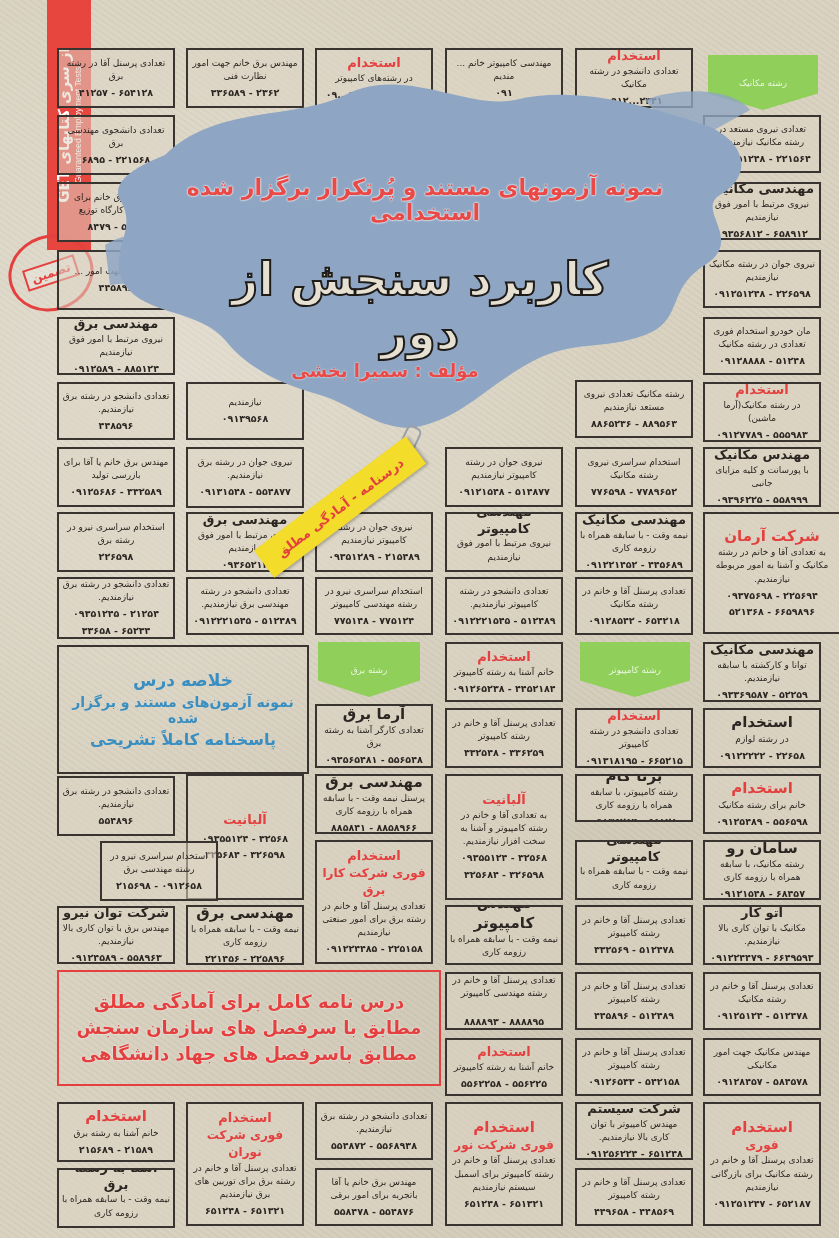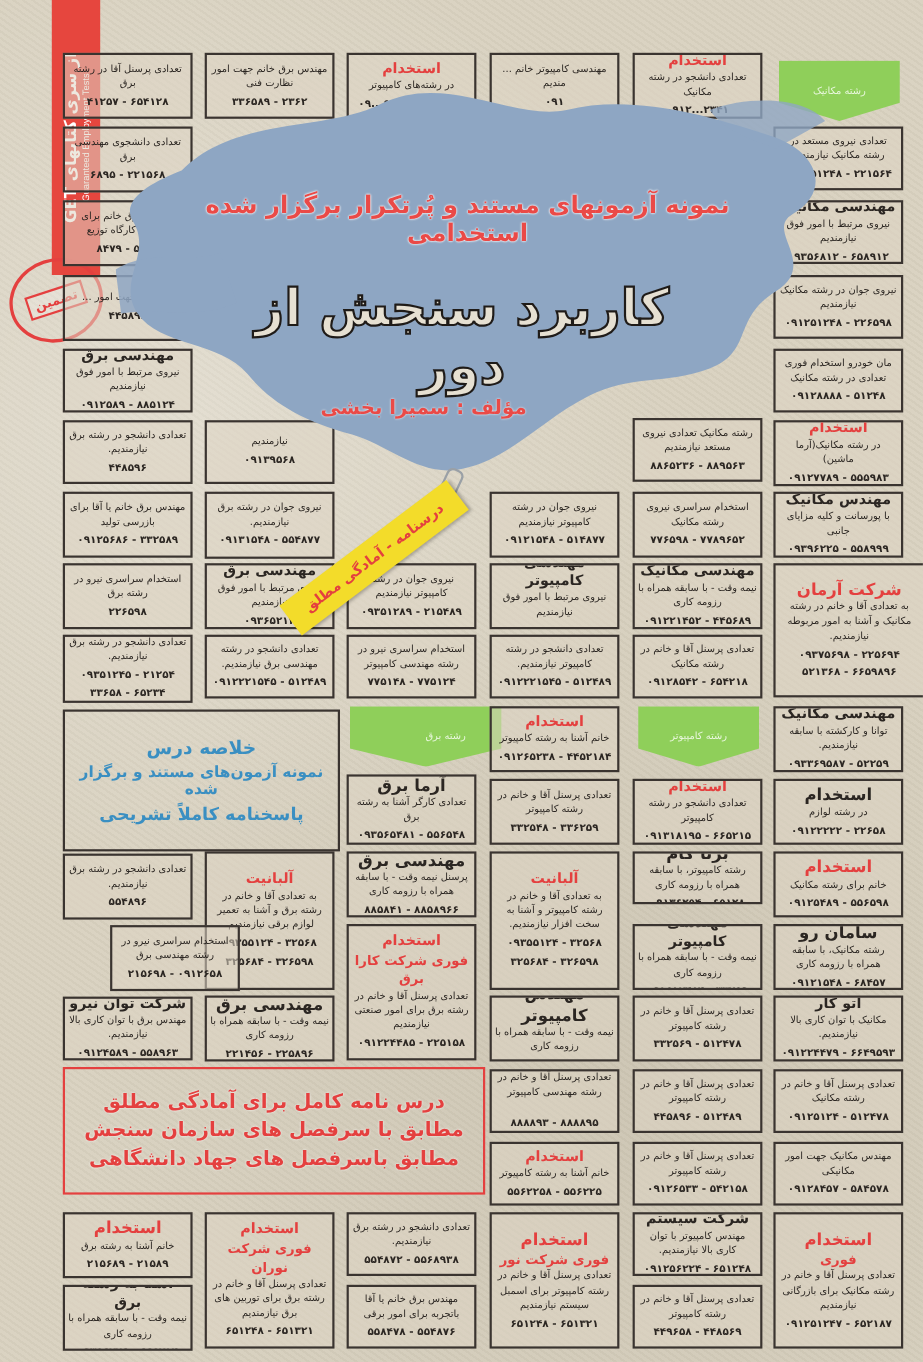--- a/index.html
+++ b/index.html
@@ -71,21 +71,21 @@
   <div class="inner">
     <span class="fa">از سری کتابهای GET</span>
     <span class="en">Guaranteed Employment Tests</span>
   </div>
 </div>
 <div class="stamp">
   <span class="lbl">تضمین</span>
 </div>
 
 <div class="green-tag" style="left:708px;top:55px;width:110px;height:55px;">رشته مکانیک</div>
-<div class="green-tag" style="left:318px;top:642px;width:102px;height:55px;padding-left:36px;">رشته برق</div>
+<div class="green-tag" style="left:318px;top:642px;width:102px;height:55px;">رشته برق</div>
 <div class="green-tag" style="left:580px;top:642px;width:110px;height:55px;">رشته کامپیوتر</div>
 
 <div class="ad" style="left:703px;top:115px;width:118px;height:58px;">
     <div class="d">تعدادی نیروی مستعد در رشته مکانیک نیازمندیم</div>
     <div class="ph">۰۹۱۲۵۱۲۴۸ - ۲۲۱۵۶۴</div>
   </div>
 <div class="ad" style="left:703px;top:182px;width:118px;height:58px;">
     <div class="t">مهندسی مکانیک</div>
     <div class="d">نیروی مرتبط با امور فوق نیازمندیم</div>
     <div class="ph">۰۹۳۵۶۸۱۲ - ۶۵۸۹۱۲</div>
@@ -320,21 +320,20 @@
     <div class="t">مهندسی برق</div>
     <div class="d">نیروی مرتبط با امور فوق نیازمندیم</div>
     <div class="ph">۰۹۳۶۵۲۱۴</div>
   </div>
 <div class="ad" style="left:186px;top:577px;width:118px;height:58px;">
     <div class="d">تعدادی دانشجو در رشته مهندسی برق نیازمندیم.</div>
     <div class="ph">۰۹۱۲۲۲۱۵۴۵ - ۵۱۲۴۸۹</div>
   </div>
 <div class="ad" style="left:186px;top:774px;width:118px;height:126px;">
     <div class="t red">آلبانیت</div>
-    <div class="d">به تعدادی آقا و خانم در رشته برق و آشنا به تعمیر لوازم برقی نیازمندیم.</div>
     <div class="ph">۰۹۳۵۵۱۲۴ - ۳۲۵۶۸</div>
     <div class="ph">۳۲۵۶۸۴ - ۳۲۶۵۹۸</div>
   </div>
 <div class="ad" style="left:186px;top:905px;width:118px;height:60px;">
     <div class="t big">مهندسی برق</div>
     <div class="d">نیمه وقت - با سابقه همراه با رزومه کاری</div>
     <div class="ph">۲۲۱۴۵۶ - ۲۲۵۸۹۶</div>
   </div>
 <div class="ad" style="left:186px;top:1102px;width:118px;height:124px;">
     <div class="t red">استخدام</div>

